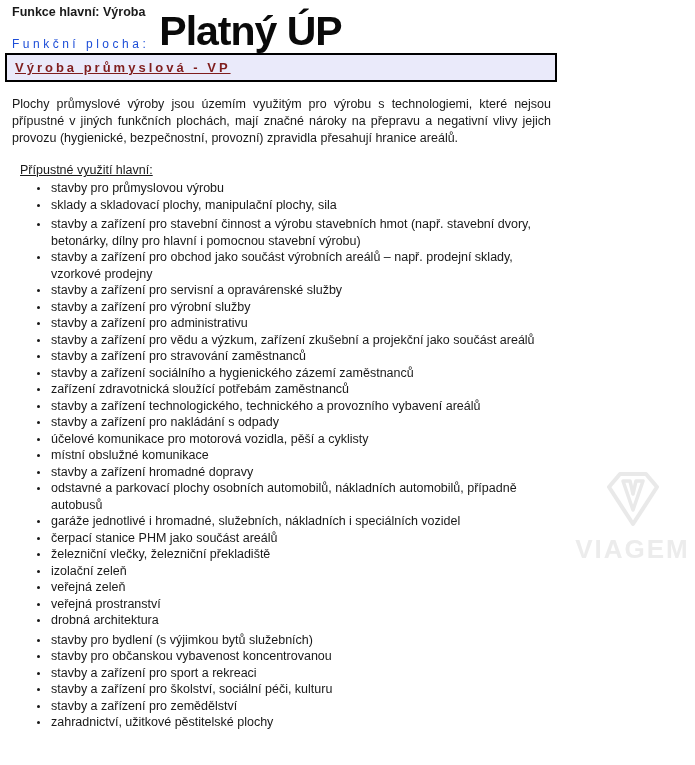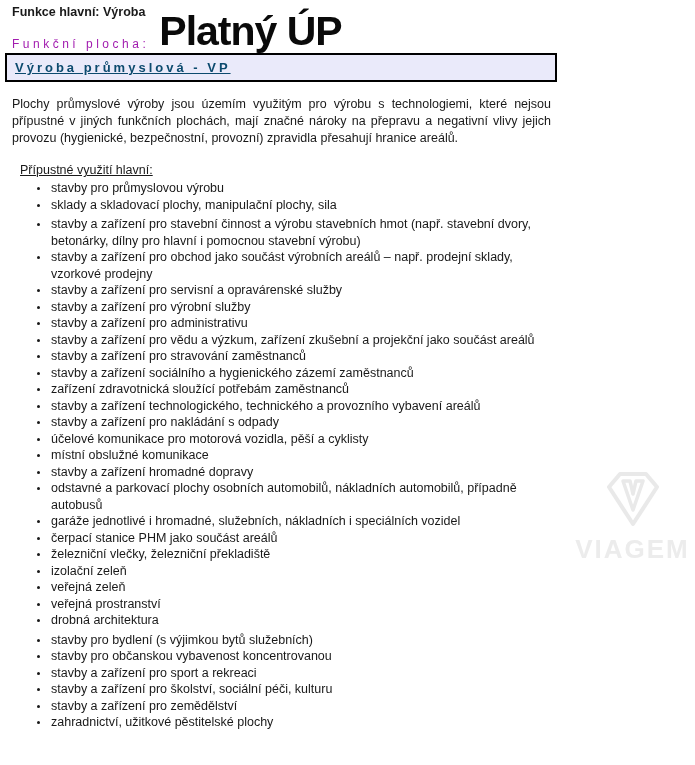--- a/index.html
+++ b/index.html
@@ -19,32 +19,32 @@
     font-size: 12.5px; font-weight: bold;
   }
   .title {
     position: absolute; left: 0; right: 60px; top: 0;
     margin: 8px; text-align: center;
     font-size: 41px; font-weight: bold; letter-spacing: -1px;
     color: #0a0a0a;
   }
   .fn-area-label {
     position: absolute; left: 12px; top: 37px;
-    font-size: 12px; letter-spacing: 3.5px; color: #a21caf;
+    font-size: 12px; letter-spacing: 3.5px; color: #1d4ed8;
   }
 
   
   .area-box {
     margin: 0 4px 0 5px;
     border: 2px solid #000;
     background: #eaeafa;
     padding: 3px 8px 4px 8px;
   }
   .area-value {
-    color: #0c4a6e;
+    color: #7f1d1d;
     font-weight: bold;
     font-size: 13px;
     letter-spacing: 3px;
     text-decoration: underline;
   }
 
   
   .intro {
     margin: 14px 10px 0 12px;
     font-size: 12.5px;

